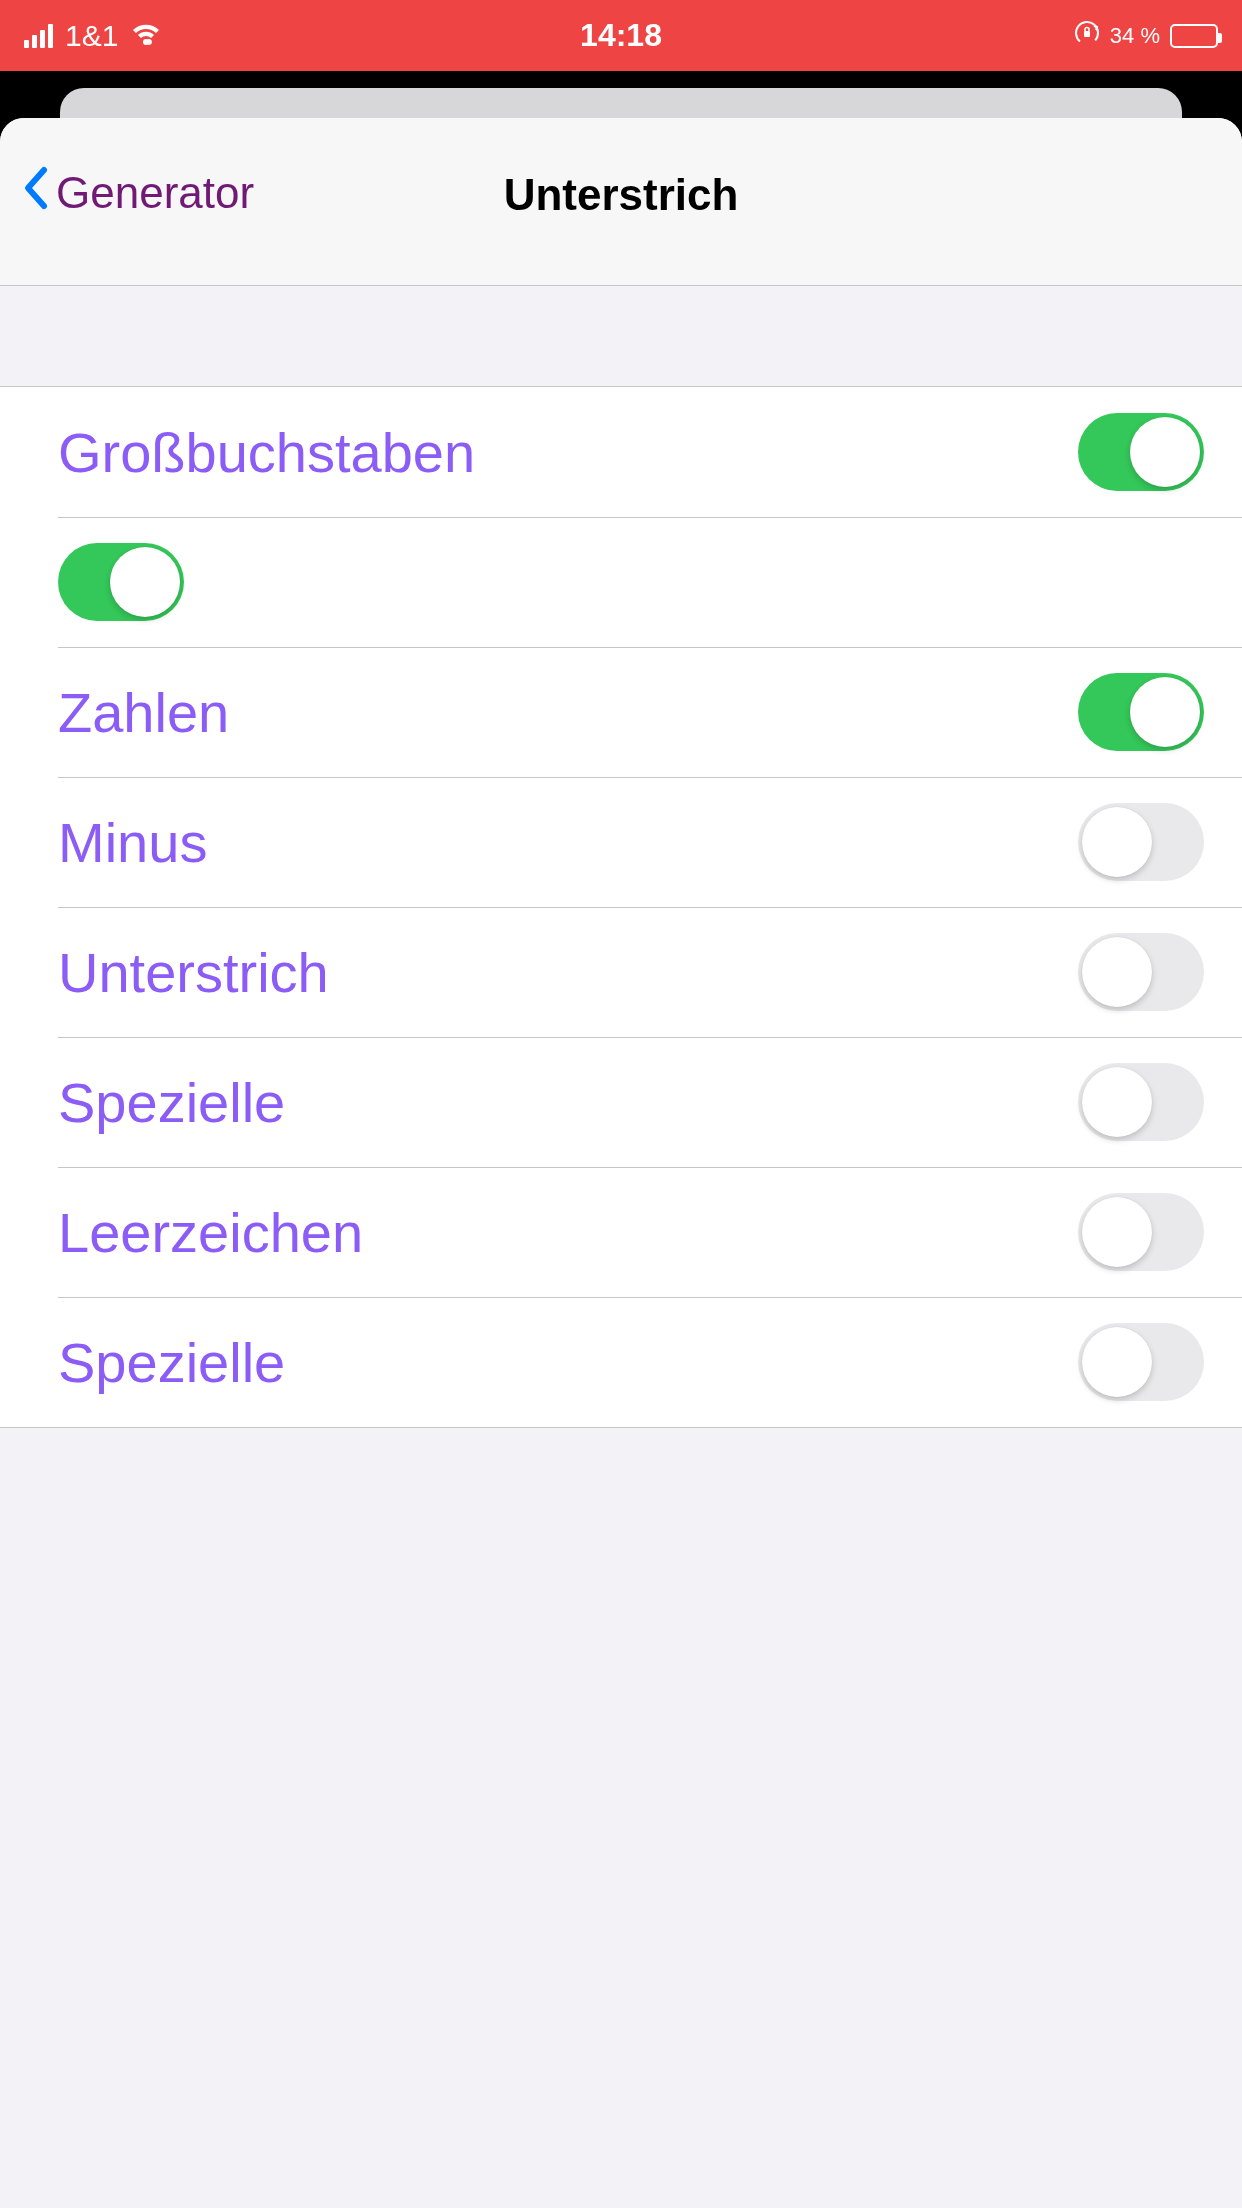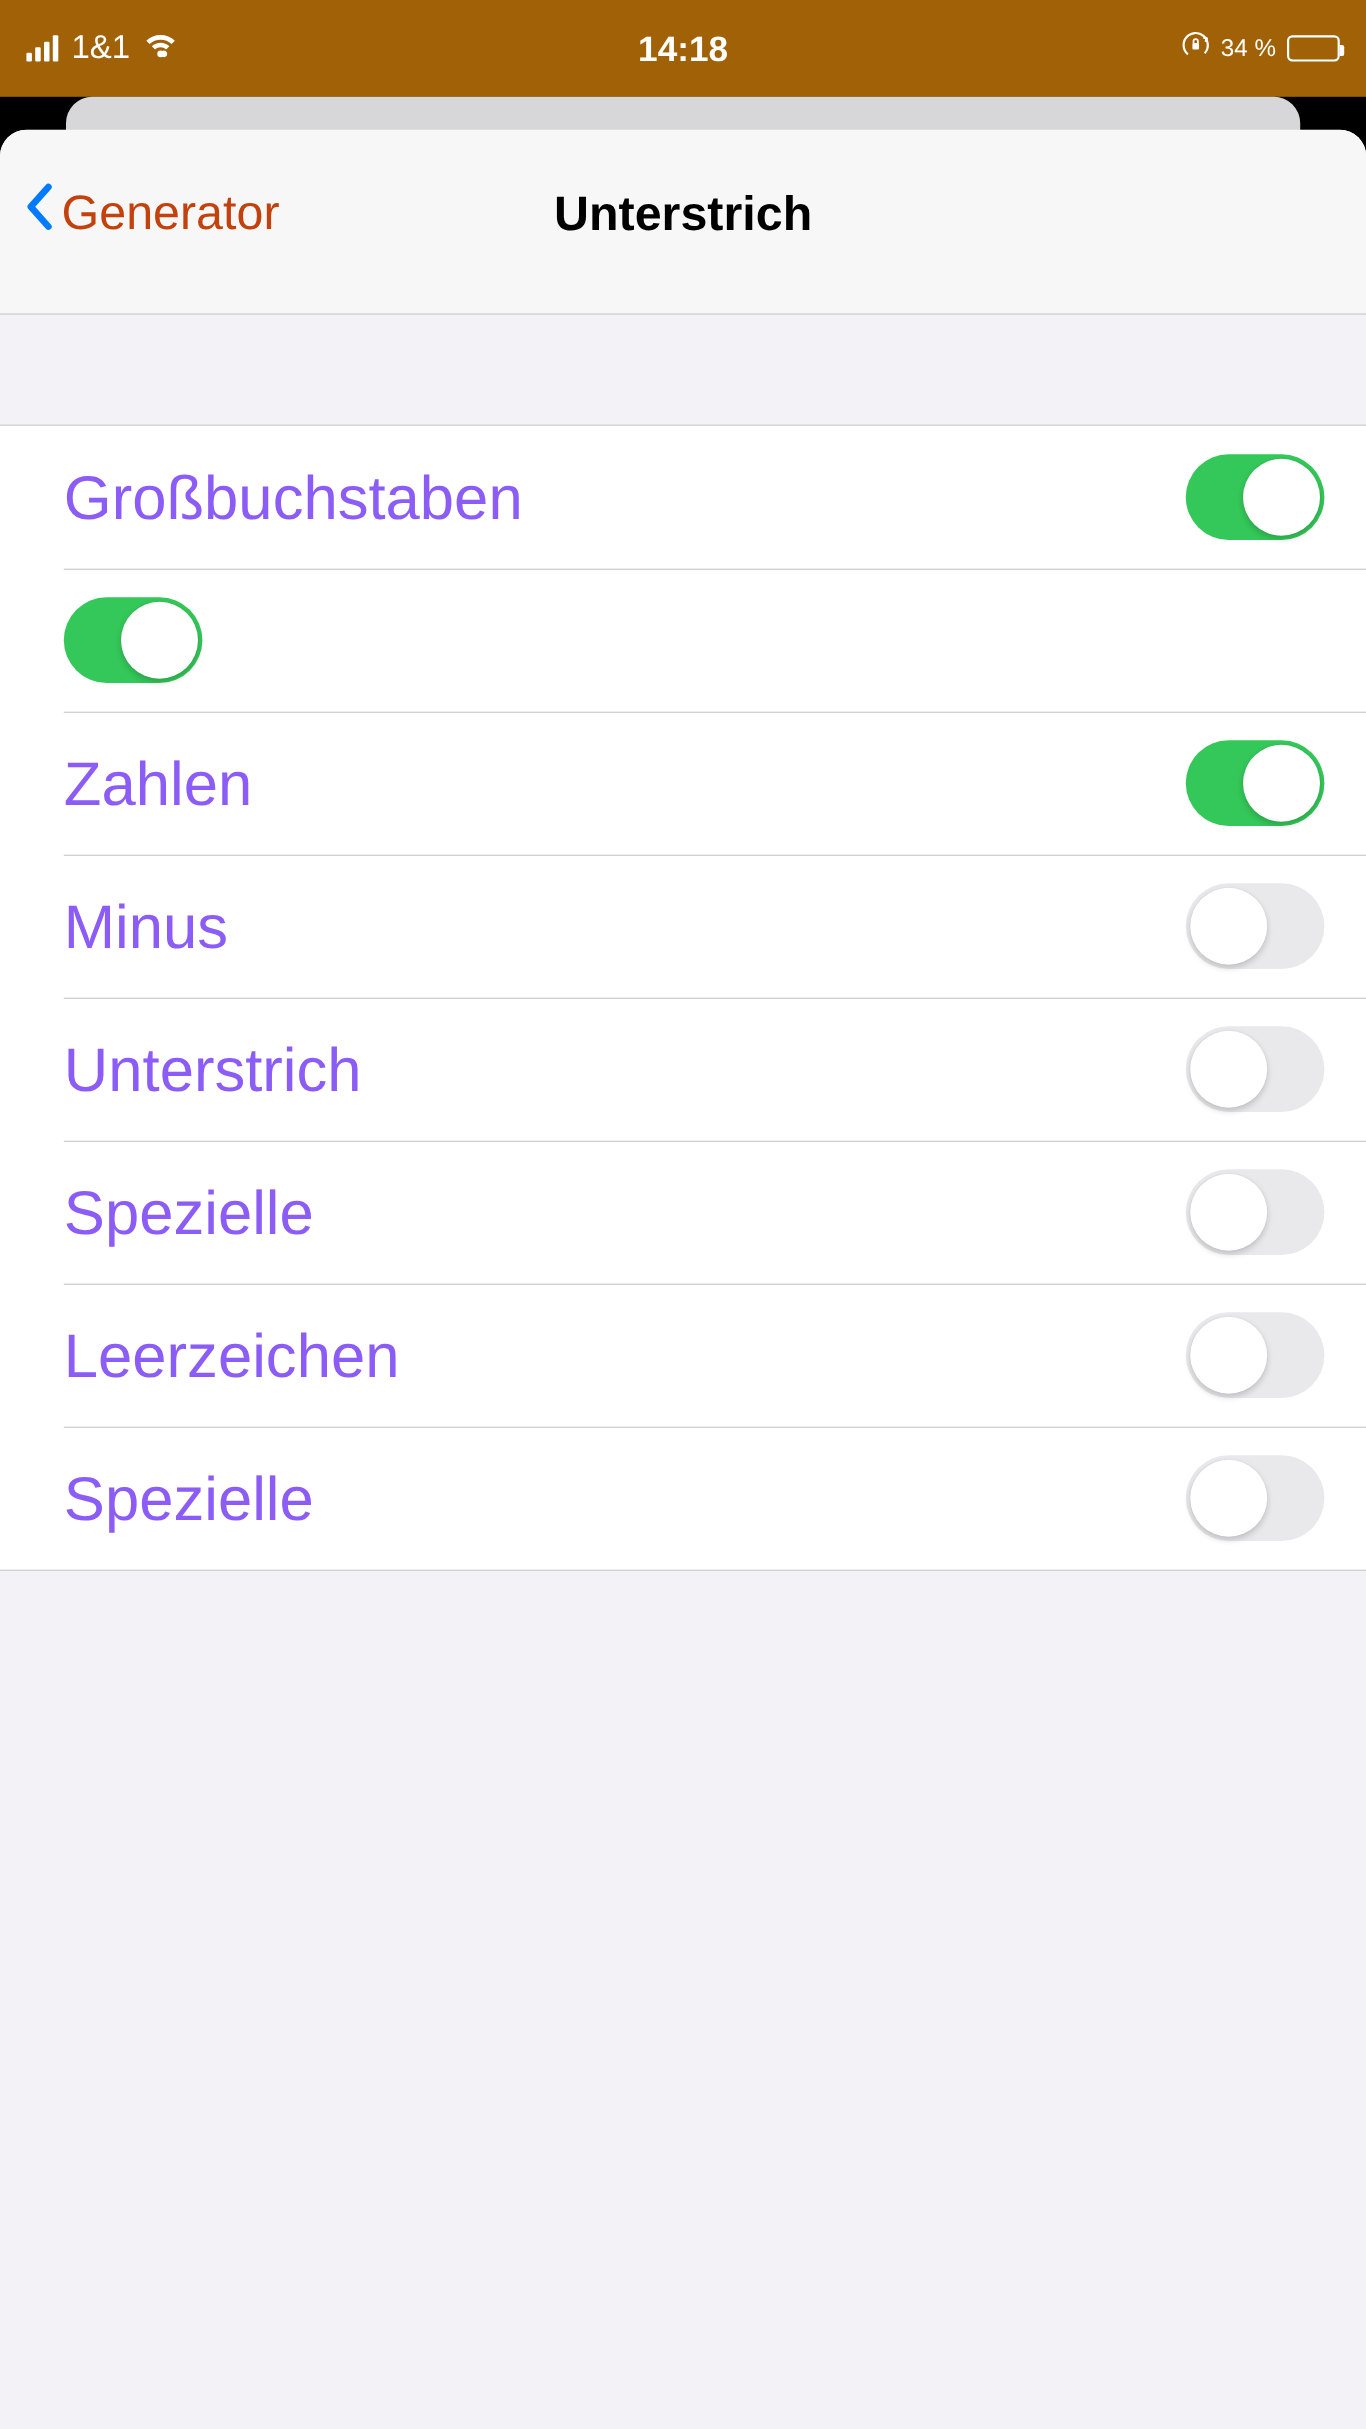--- a/index.html
+++ b/index.html
@@ -1,19 +1,19 @@
 <!DOCTYPE html>
 <html><head>
   <meta charset="utf-8">
   <style>
     * { box-sizing: border-box; margin: 0; padding: 0; -webkit-font-smoothing: antialiased; }
     html, body { width: 1242px; height: 2208px; font-family: -apple-system, "Helvetica Neue", Arial, sans-serif; background: #000; overflow: hidden; }
 
     
-    .status-bar { position: relative; width: 100%; height: 88px; background: #a16207; color: #fff; display: flex; align-items: center; font-size: 30px; font-weight: 500; padding: 0 24px; }
+    .status-bar { position: relative; width: 100%; height: 71px; background: #ef4444; color: #fff; display: flex; align-items: center; font-size: 30px; font-weight: 500; padding: 0 24px; }
     .status-left { display: flex; align-items: center; gap: 12px; }
     .status-center { position: absolute; left: 0; right: 0; text-align: center; font-size: 32px; font-weight: 600; pointer-events: none; }
     .status-right { margin-left: auto; display: flex; align-items: center; gap: 10px; font-size: 22px; }
     .signal-icon { display: inline-flex; align-items: flex-end; gap: 3px; height: 24px; }
     .signal-icon span { display: inline-block; width: 5px; background: #fff; border-radius: 1px; }
     .signal-icon span:nth-child(1){height:8px;} .signal-icon span:nth-child(2){height:13px;}
     .signal-icon span:nth-child(3){height:18px;} .signal-icon span:nth-child(4){height:24px;}
     .wifi-icon, .lock-icon { display:inline-block; }
     .battery { display:inline-flex; align-items:center; }
     .battery-body { width: 48px; height: 24px; border: 2px solid #fff; border-radius: 5px; position: relative; padding:2px; }
@@ -21,21 +21,21 @@
     .battery-fill { height:100%; width:34%; background:#fff; border-radius:2px; }
 
     
     .backdrop-card { position: absolute; top: 88px; left: 60px; right: 60px; height: 60px; background: #d7d7d9; border-radius: 24px 24px 0 0; }
 
     
     .sheet { position: absolute; top: 118px; left: 0; right: 0; bottom: 0; background: #f2f2f7; border-radius: 24px 24px 0 0; overflow: hidden; }
 
     
     .navbar { position: relative; height: 168px; background: #f7f7f8; border-bottom: 1px solid #c6c6c8; }
-    .nav-back { position: absolute; left: 20px; top: 46px; display: flex; align-items: center; color: #c2410c; font-size: 44px; font-weight: 400; cursor: pointer; }
+    .nav-back { position: absolute; left: 20px; top: 46px; display: flex; align-items: center; color: #701a75; font-size: 44px; font-weight: 400; cursor: pointer; }
     .nav-back .chev { margin-right: 4px; }
     .nav-title { position: absolute; left: 0; right: 0; top: 52px; text-align: center; font-size: 44px; font-weight: 600; color: #000; }
 
     
     .list-gap { height: 100px; }
     .list { background: #fff; border-top: 1px solid #c6c6c8; border-bottom: 1px solid #c6c6c8; }
     .row { display: flex; align-items: center; justify-content: space-between; min-height: 130px; padding: 0 38px 0 58px; position: relative; }
     .row + .row::before { content:""; position:absolute; left:58px; right:0; top:0; height:1px; background:#c6c6c8; }
     .row-label { font-size: 56px; color: #8b5cf6; font-weight: 400; }
 

